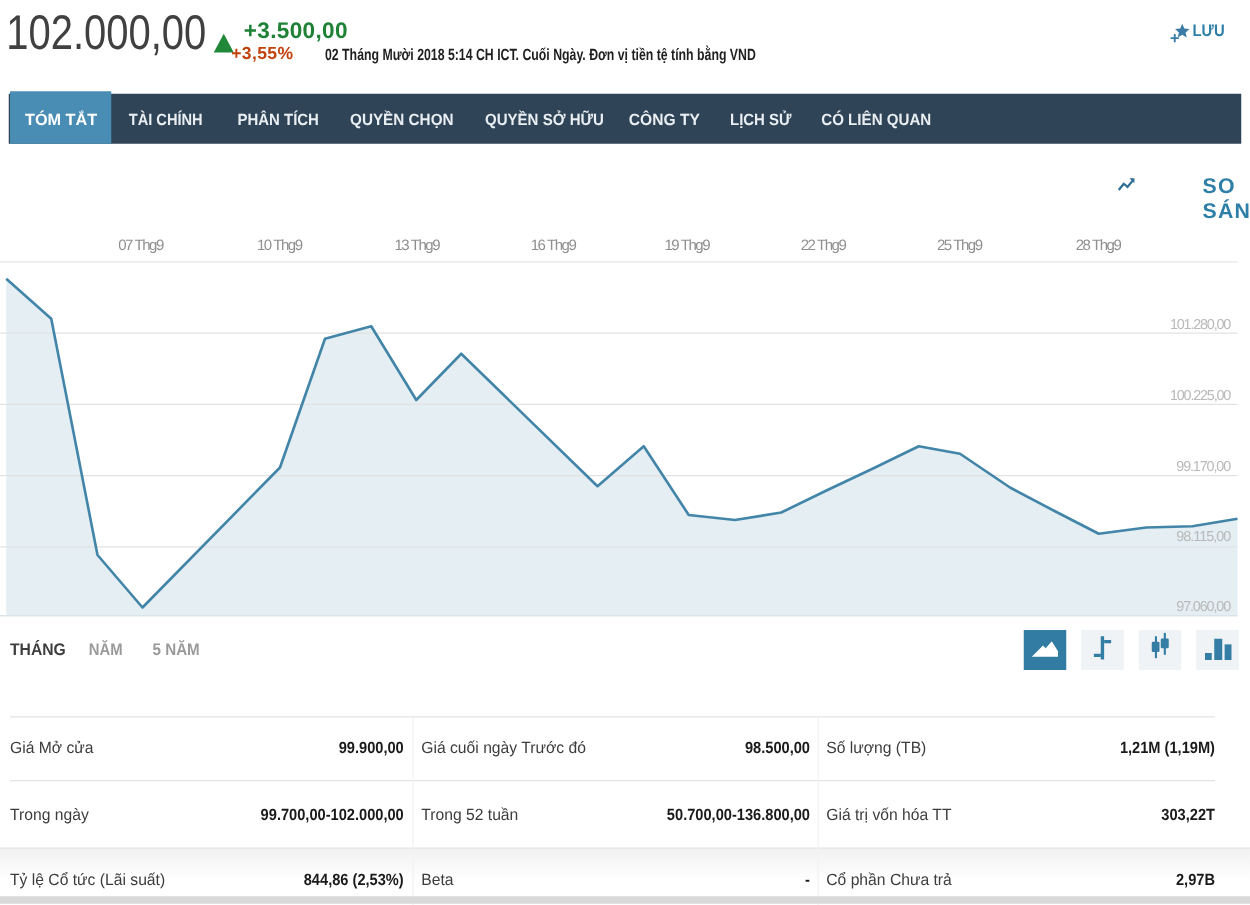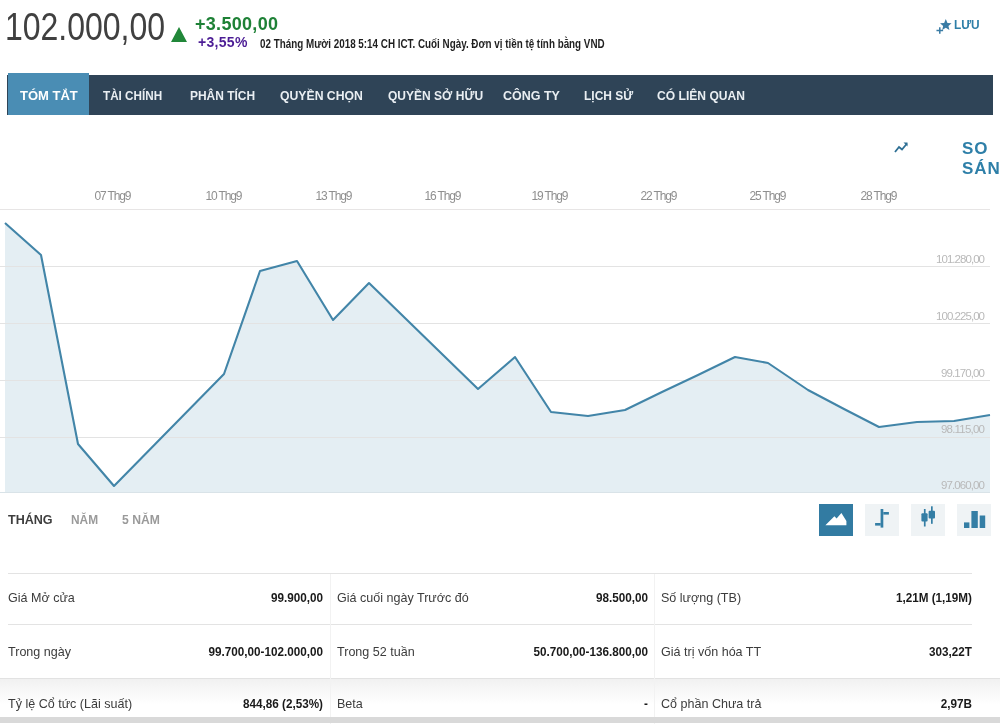--- a/index.html
+++ b/index.html
@@ -6,21 +6,21 @@
   body{width:1000px;height:724px;position:relative;background:#fff;
        font-family:"Liberation Sans",sans-serif;overflow:hidden;}
   .abs{position:absolute;}
 </style>
 </head>
 <body>
 
 <div class="abs" style="left:5px;top:5px;font-size:39px;color:#404040;letter-spacing:0;transform:scaleX(0.82);transform-origin:0 0;white-space:nowrap;">102.000,00</div>
 <div class="abs" style="left:171px;top:27px;width:0;height:0;border-left:8px solid transparent;border-right:8px solid transparent;border-bottom:15px solid #218739;"></div>
 <div class="abs" style="left:195px;top:14px;font-size:18px;letter-spacing:0.3px;font-weight:bold;color:#1e8136;">+3.500,00</div>
-<div class="abs" style="left:198px;top:34px;font-size:14px;letter-spacing:0.3px;font-weight:bold;color:#4c1d95;">+3,55%</div>
+<div class="abs" style="left:185px;top:34px;font-size:14px;letter-spacing:0.3px;font-weight:bold;color:#c2410c;">+3,55%</div>
 <div class="abs" style="left:260px;top:36px;font-size:13px;font-weight:bold;color:#1f1f1f;transform:scaleX(0.757);transform-origin:0 0;white-space:nowrap;">02 Tháng Mười 2018 5:14 CH ICT. Cuối Ngày. Đơn vị tiền tệ tính bằng VND</div>
 
 <div class="abs" style="left:933px;top:16px;width:60px;height:20px;color:#2e7fa8;">
   <svg class="abs" style="left:0;top:1px;" width="22" height="20" viewBox="0 0 22 20">
     <path d="M11 1 L13.3 6.5 L19 7 L14.7 10.8 L16 16.5 L11 13.4 L6 16.5 L7.3 10.8 L3 7 L8.7 6.5 Z" fill="#3a7ca5" transform="translate(4.88,1.2) scale(0.72)"></path>
     <path d="M5 11 h3 v1.8 h-3 v3 h-1.8 v-3 h-3 v-1.8 h3 v-3 h1.8 z" fill="#3a7ca5" transform="translate(3.3,3.4) scale(0.85)"></path>
   </svg>
   <span class="abs" style="left:21px;top:1px;font-size:13.5px;font-weight:bold;transform:scaleX(0.88);transform-origin:0 0;">LƯU</span>
 </div>
 

